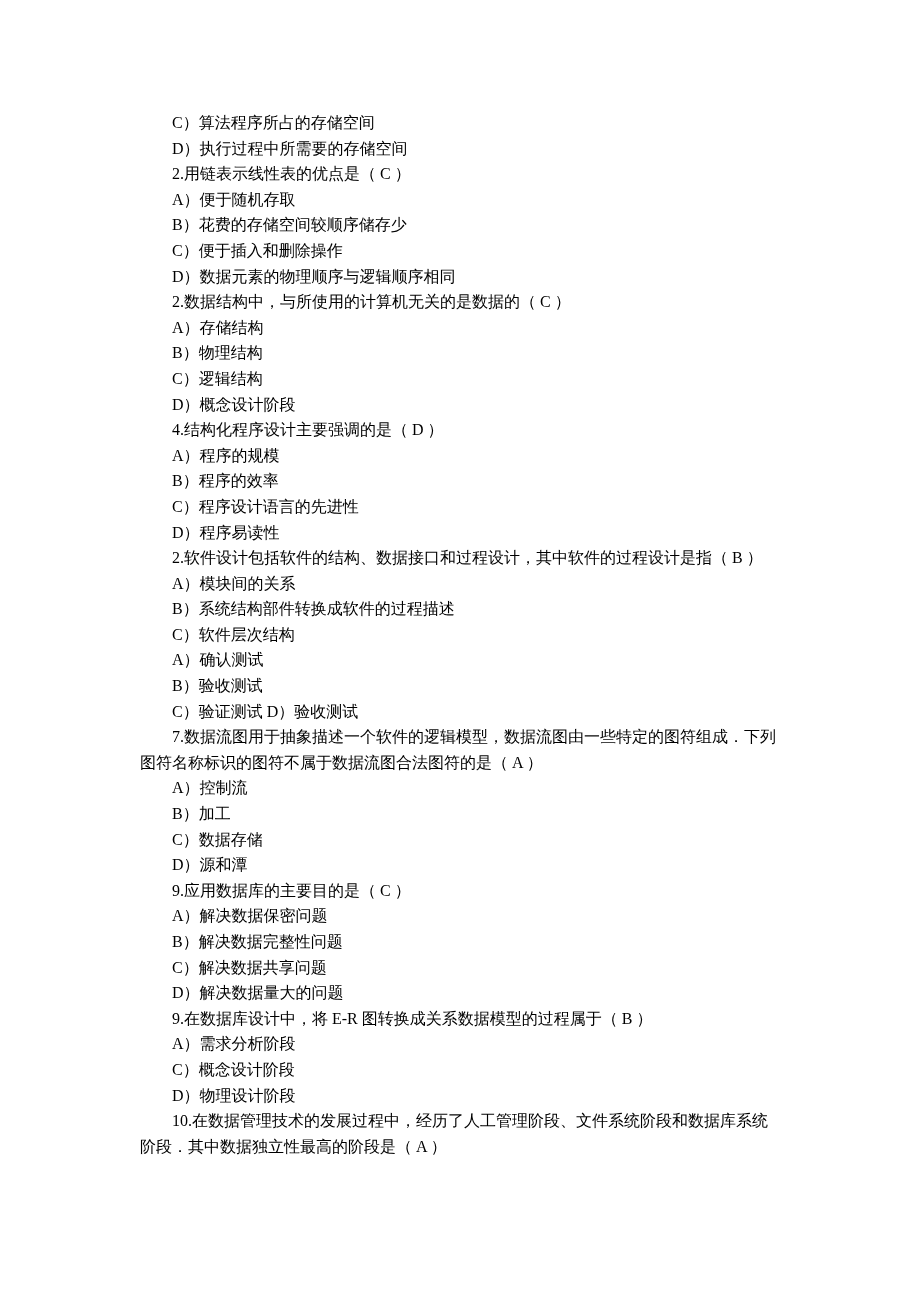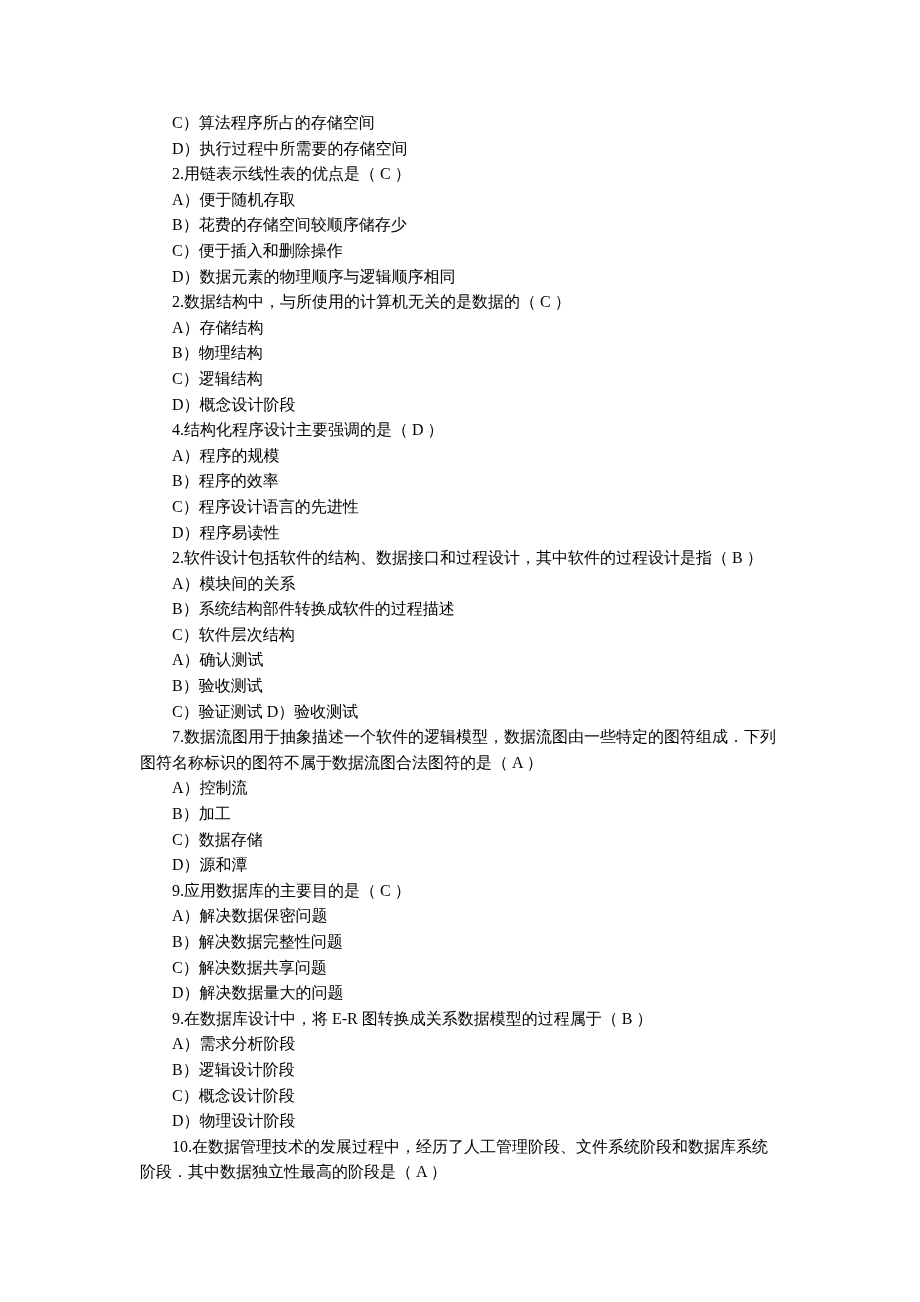--- a/index.html
+++ b/index.html
@@ -57,18 +57,17 @@
   <div class="line">B）加工</div>
   <div class="line">C）数据存储</div>
   <div class="line">D）源和潭</div>
   <div class="line">9.应用数据库的主要目的是（   C   ）</div>
   <div class="line">A）解决数据保密问题</div>
   <div class="line">B）解决数据完整性问题</div>
   <div class="line">C）解决数据共享问题</div>
   <div class="line">D）解决数据量大的问题</div>
   <div class="line">9.在数据库设计中，将 E-R 图转换成关系数据模型的过程属于（   B   ）</div>
   <div class="line">A）需求分析阶段</div>
-  <div class="line">B）逻辑设计阶段</div>
   <div class="line">C）概念设计阶段</div>
   <div class="line">D）物理设计阶段</div>
   <div class="line">10.在数据管理技术的发展过程中，经历了人工管理阶段、文件系统阶段和数据库系统</div>
   <div class="noindent">阶段．其中数据独立性最高的阶段是（   A   ）</div>
 </div>
 
 </body></html>

